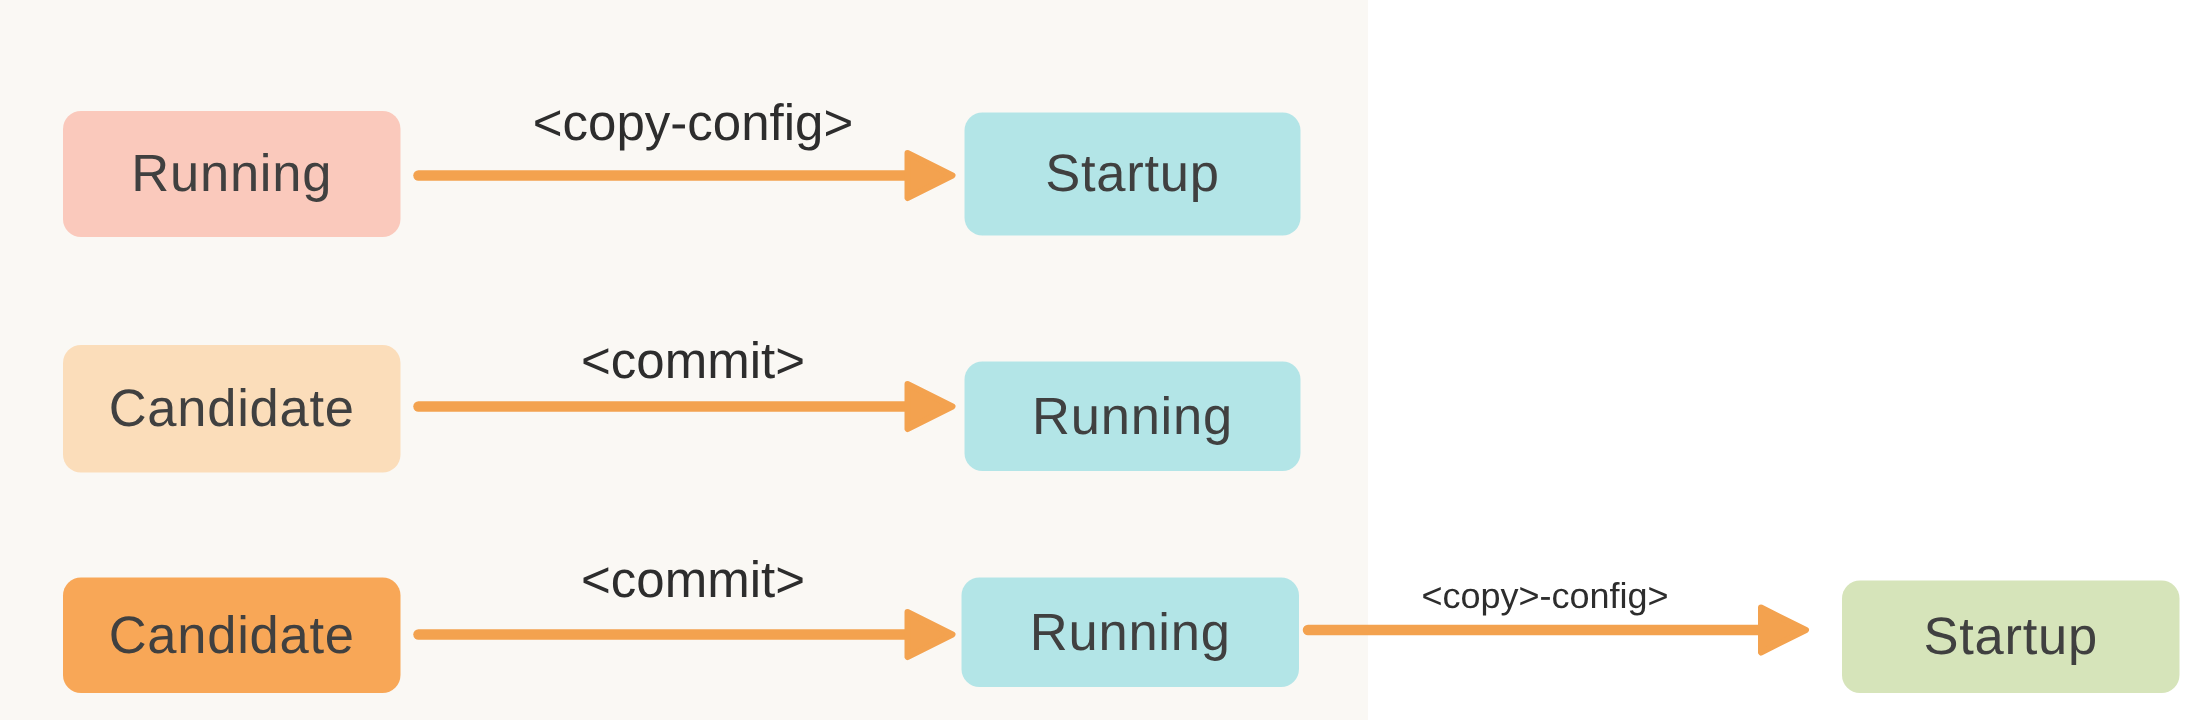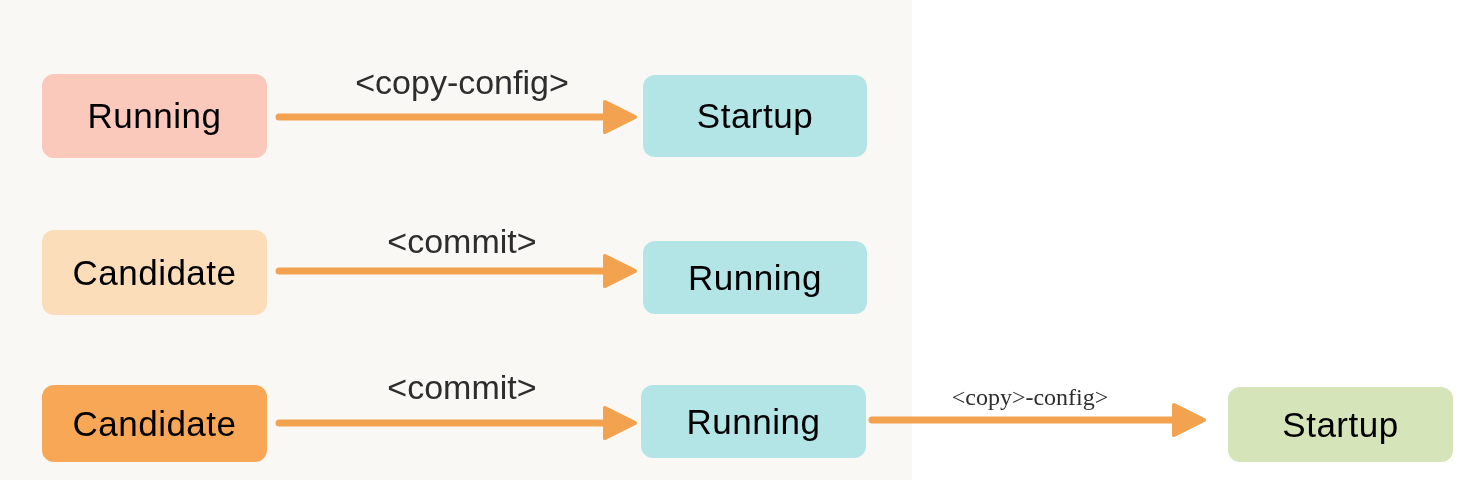--- a/index.html
+++ b/index.html
@@ -20,21 +20,21 @@
     width: 912px; height: 480px;
     background: #faf8f4;
   }
 
   .node {
     position: absolute;
     border-radius: 12px;
     display: flex;
     align-items: center;
     justify-content: center;
-    color: #000000;
+    color: #404040;
     font-size: 35px;
     font-weight: 500;
     letter-spacing: 0.5px;
     font-family: "Liberation Sans", sans-serif;
     text-align: right;
   }
 
   .node-pink   { background: #fac9bc; }
   .node-peach  { background: #fbddba; }
   .node-orange { background: #f8a757; }
@@ -44,21 +44,21 @@
   .op-label {
     position: absolute;
     text-align: center;
     color: #2d2d2d;
     font-size: 34px;
     font-weight: 500;
     font-family: "Liberation Sans", sans-serif;
     white-space: nowrap;
   }
 
-  .op-label.small { font-size: 24px; font-family: Liberation Serif, serif; }
+  .op-label.small { font-size: 24px; }
 
   svg.arrow { position: absolute; overflow: visible; }
 
   
   #n-running-1   { left: 42px;   top: 74px;  width: 225px; height: 84px; }
   #n-startup-1   { left: 643px;  top: 75px;  width: 224px; height: 82px; }
   #n-candidate-1 { left: 42px;   top: 230px; width: 225px; height: 85px; }
   #n-running-2   { left: 643px;  top: 241px; width: 224px; height: 73px; }
   #n-candidate-2 { left: 42px;   top: 385px; width: 225px; height: 77px; }
   #n-running-3   { left: 641px;  top: 385px; width: 225px; height: 73px; }

